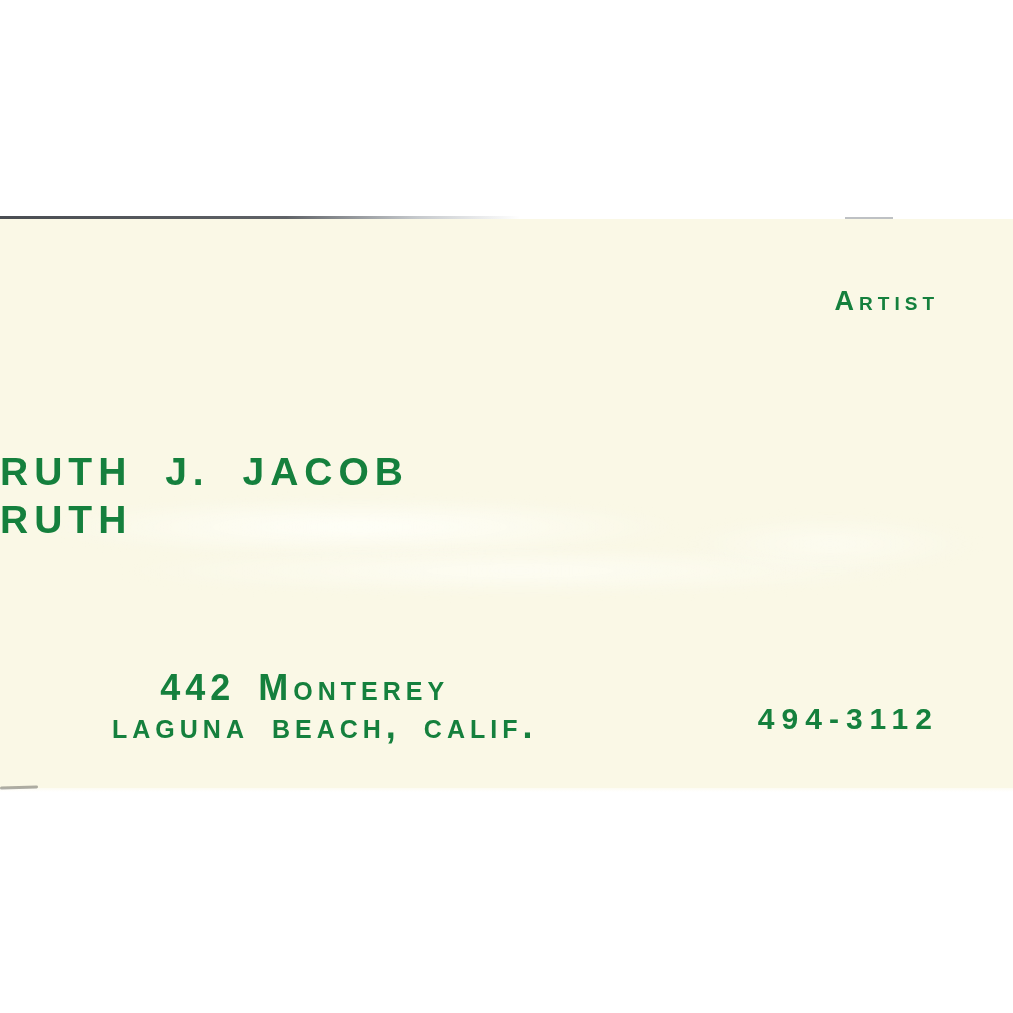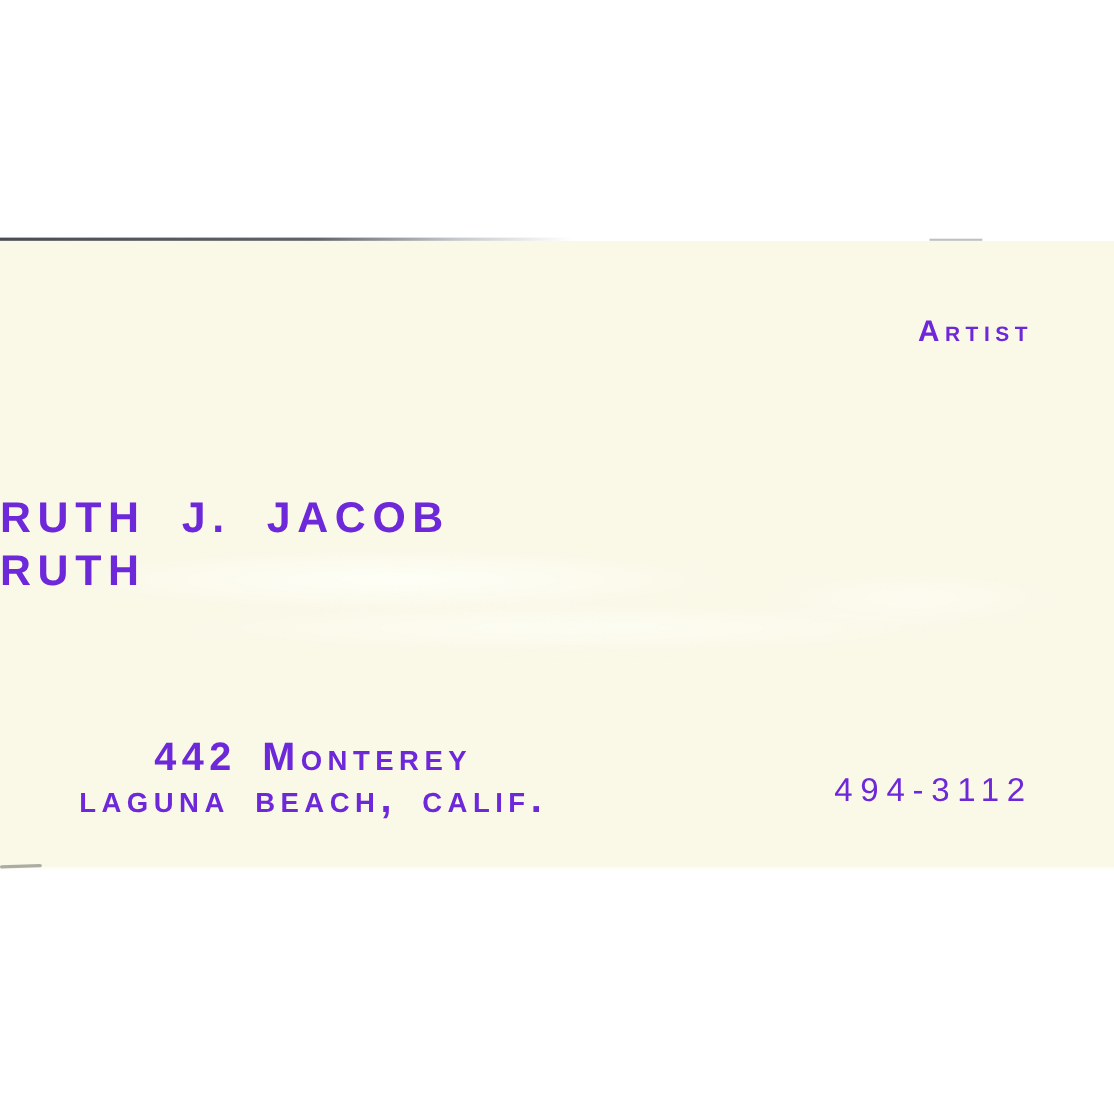--- a/index.html
+++ b/index.html
@@ -82,21 +82,21 @@
     left: 120px; top: 328px; width: 800px; height: 48px;
     background: radial-gradient(ellipse at center, rgba(255,255,249,0.7) 0%, rgba(255,255,249,0) 72%);
   }
   .ghost.g3 {
     left: 680px; top: 296px; width: 300px; height: 58px;
     background: radial-gradient(ellipse at center, rgba(255,255,249,0.55) 0%, rgba(255,255,249,0) 72%);
   }
 
   
   .ink {
-    color: #6d28d9;
+    color: #15803d;
   }
   .role-label {
     position: absolute;
     top: 286px;
     right: 74px;
     font-size: 27px;
     font-weight: 700;
     font-variant: small-caps;
     letter-spacing: 5px;
   }
@@ -119,27 +119,28 @@
     font-size: 36px;
     font-weight: 700;
     font-variant: small-caps;
     letter-spacing: 5px;
     word-spacing: 8px;
     line-height: 38px;
     text-align: center;
   }
   .address-line2 {
     text-transform: lowercase; 
+    margin-left: 40px;
   }
   .phone-number {
     position: absolute;
     top: 702px;
     right: 74px;
     font-size: 30px;
-    font-weight: 400;
+    font-weight: 700;
     letter-spacing: 7px;
   }
 </style>
 </head>
 <body>
 
 <div class="stage">
 
   <div class="top-edge-line"></div>
   <div class="top-edge-dash"></div>

